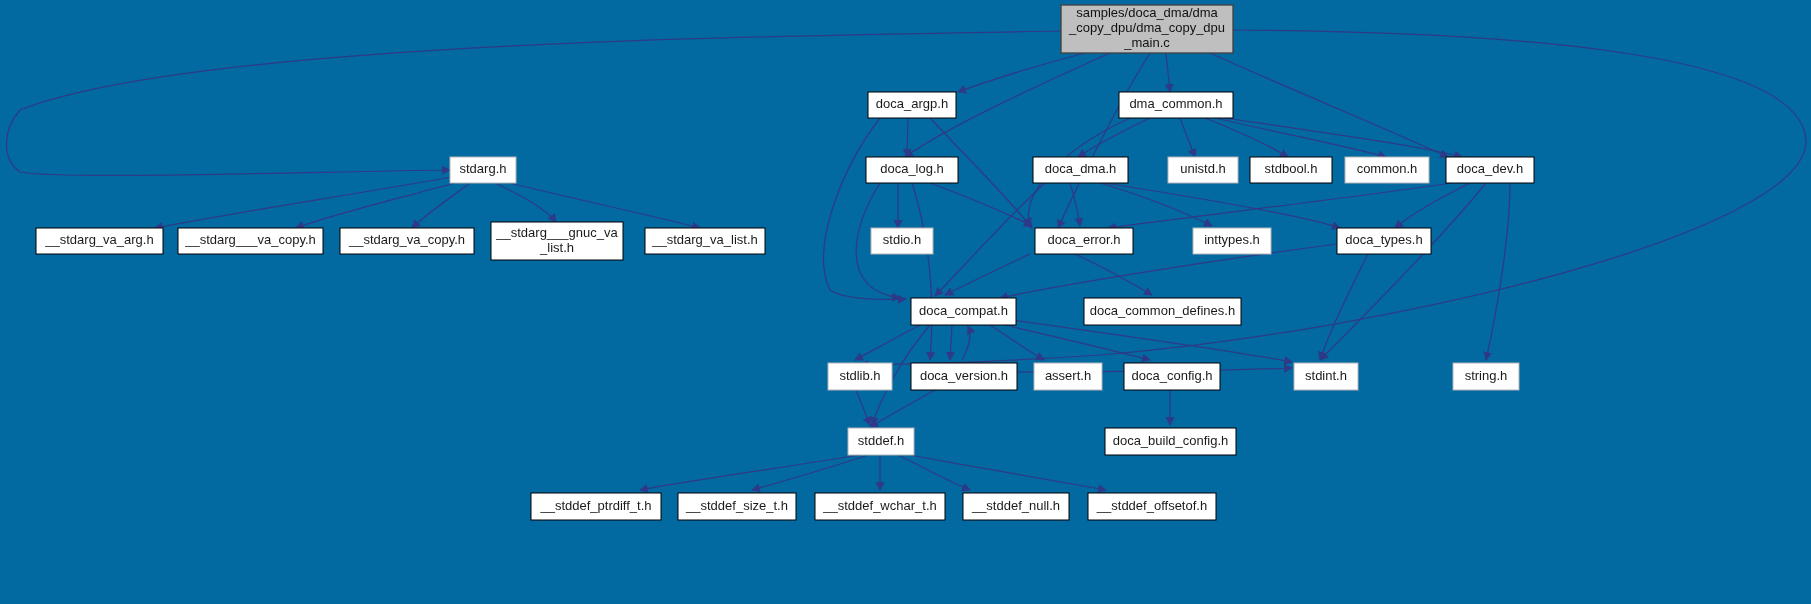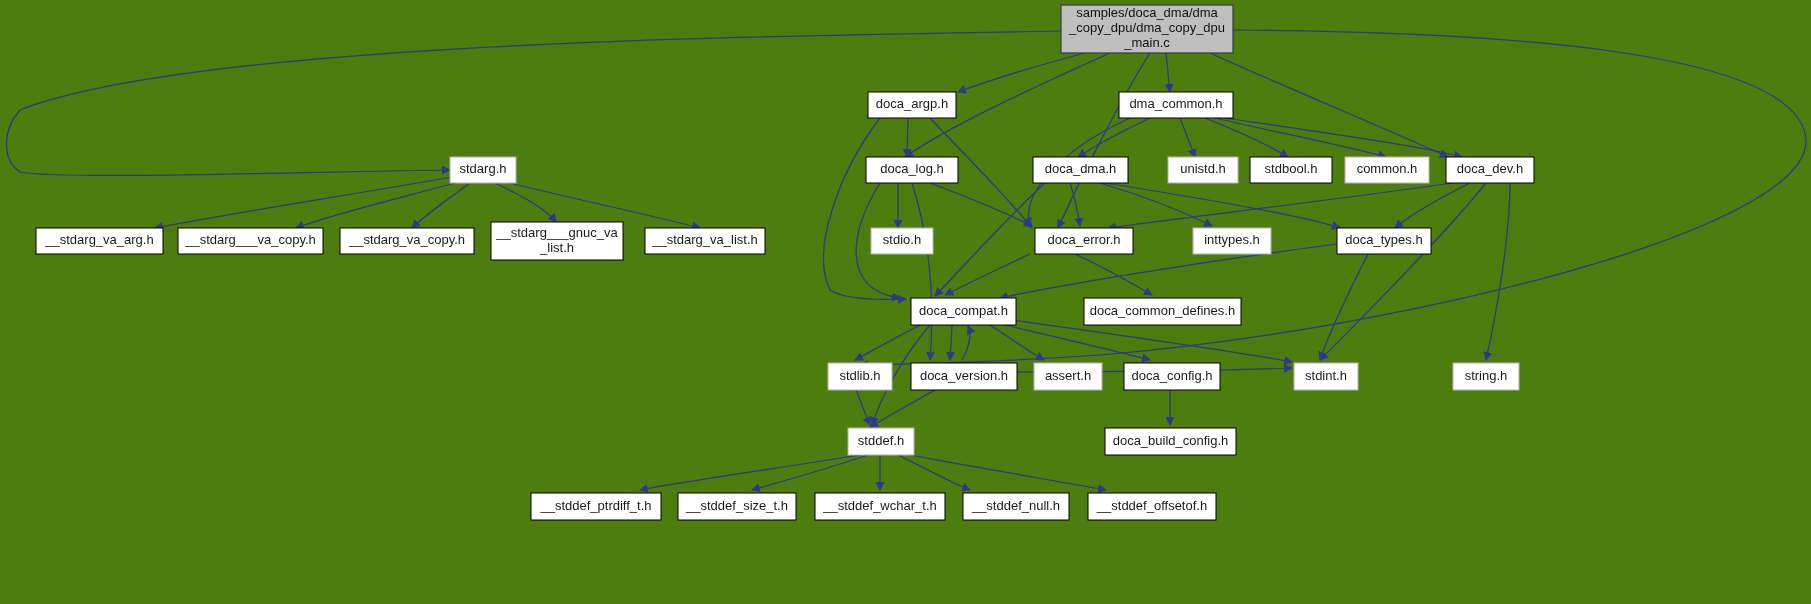--- a/index.html
+++ b/index.html
@@ -1,17 +1,17 @@
 <!DOCTYPE html>
 <html><head>
 <meta charset="utf-8">
 <style>
   html,body{margin:0;padding:0;background:#ffffff;}
   body{font-family:"Liberation Sans",sans-serif;}
-  #graph-wrap{position:relative;width:1811px;height:604px;overflow:hidden;background:#4d7c0f;}
+  #graph-wrap{position:relative;width:1811px;height:604px;overflow:hidden;background:#0369a1;}
   svg#graph{position:absolute;left:0;top:0;width:1811px;height:604px;display:block;}
   .node-box{fill:#ffffff;stroke:#000000;stroke-width:1;}
   .node-box.root{fill:#bfbfbf;stroke:#404040;stroke-width:1.3;}
   .node-box.sys{fill:#ffffff;stroke:#b4b4b4;stroke-width:1;}
   .node-label{font-family:"Liberation Sans",sans-serif;font-size:13px;fill:#1a1a1a;text-anchor:middle;dominant-baseline:middle;}
   .node-label.root{fill:#111111;}
   .edge{fill:none;stroke:#2e3a87;stroke-width:1.25;}
   .arrow-head{fill:#2e3a87;stroke:none;}
 </style>
 </head>

